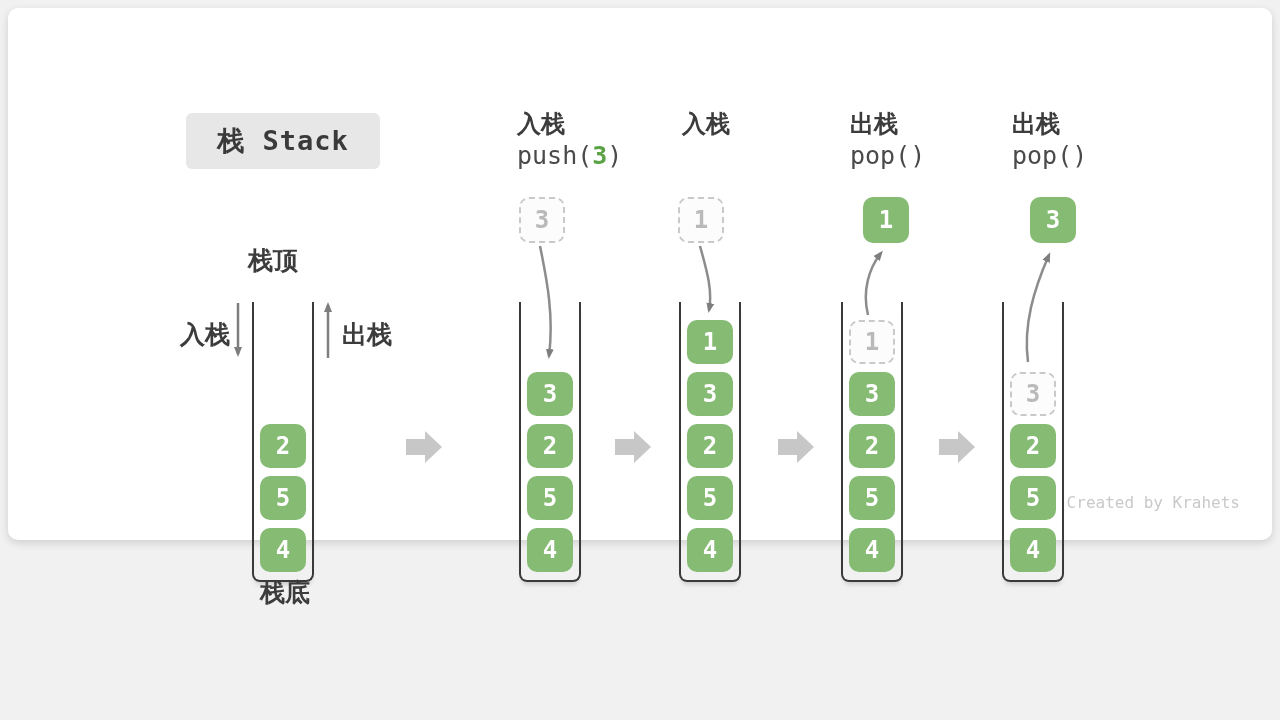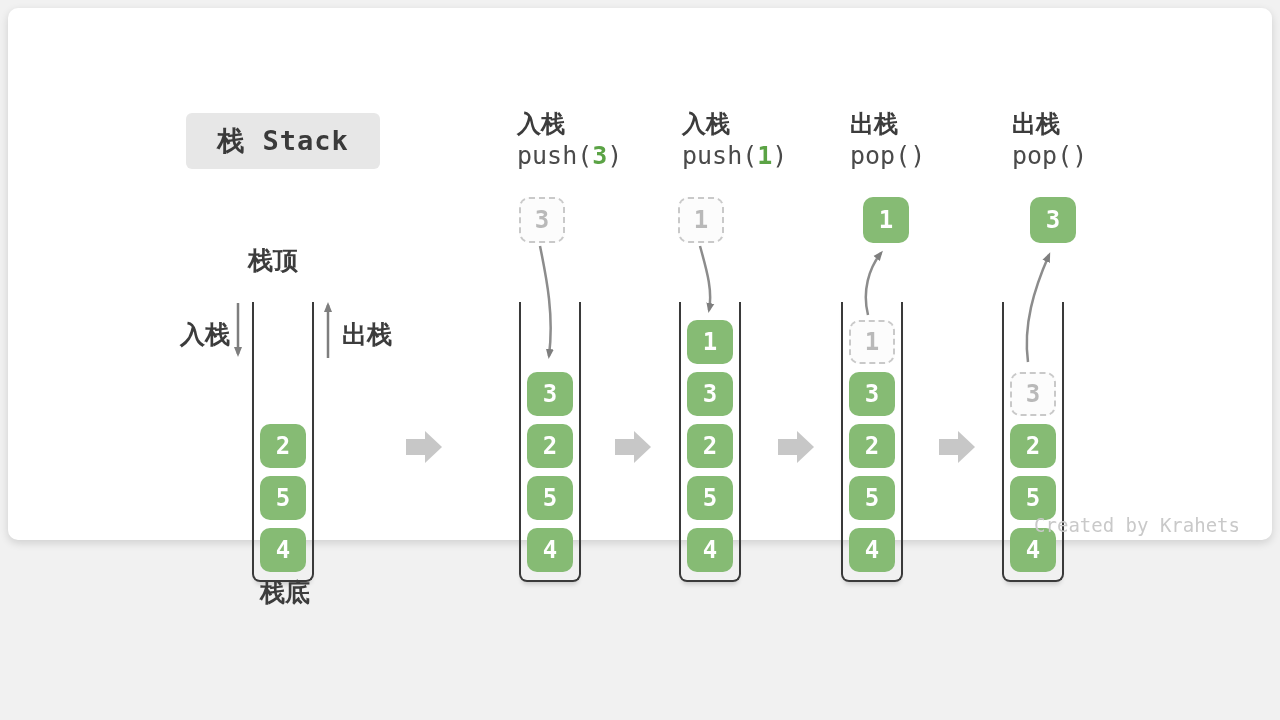--- a/index.html
+++ b/index.html
@@ -51,40 +51,39 @@
     line-height:44px;text-align:center;
   }
   .cell.ghost{
     background:#fcfcfc;border:2px dashed #c9c9c9;color:#b9b9b9;line-height:40px;
   }
   .cn-label{
     position:absolute;font-size:25px;font-weight:bold;color:#3c3c3c;width:62px;
   }
   .overlay{position:absolute;left:0;top:0;pointer-events:none;}
   .watermark{
-    position:absolute;right:32px;bottom:4px;
-    font-family:"DejaVu Sans Mono",monospace;font-size:19px;color:#c9c9c9;
+    position:absolute;right:32px;bottom:28px;
+    font-family:"DejaVu Sans Mono",monospace;font-size:16px;color:#c9c9c9;
   }
 </style>
 </head>
 <body>
 
 <div class="card">
 
   <div class="title-box">
     <span>栈 Stack</span>
   </div>
 
   <div class="op-header" style="left:509px">
     <div class="op-cn">入栈</div>
     <div class="op-code"><span>push(</span><span class="arg">3</span><span>)</span></div>
   </div>
   <div class="op-header" style="left:674px">
     <div class="op-cn">入栈</div>
-    <div class="op-code"><span>push(</span><span class="arg">1</span><span>)</span></div>
   </div>
   <div class="op-header" style="left:842px">
     <div class="op-cn">出栈</div>
     <div class="op-code"><span>pop(</span><span class="arg"></span><span>)</span></div>
   </div>
   <div class="op-header" style="left:1004px">
     <div class="op-cn">出栈</div>
     <div class="op-code"><span>pop(</span><span class="arg"></span><span>)</span></div>
   </div>
 

